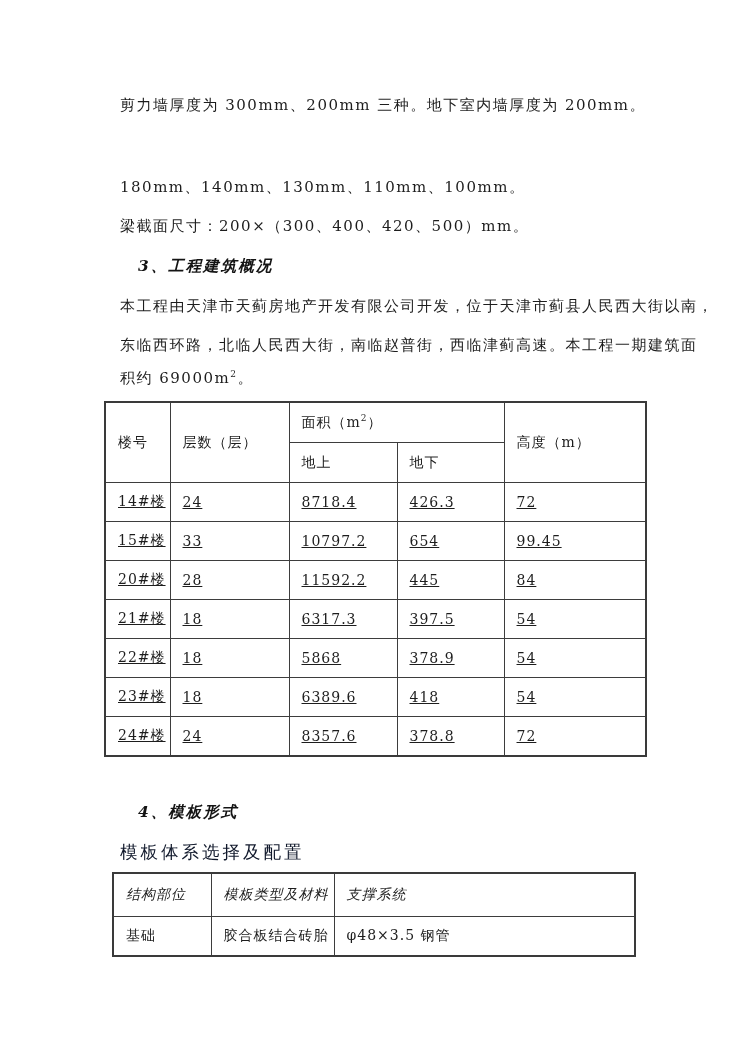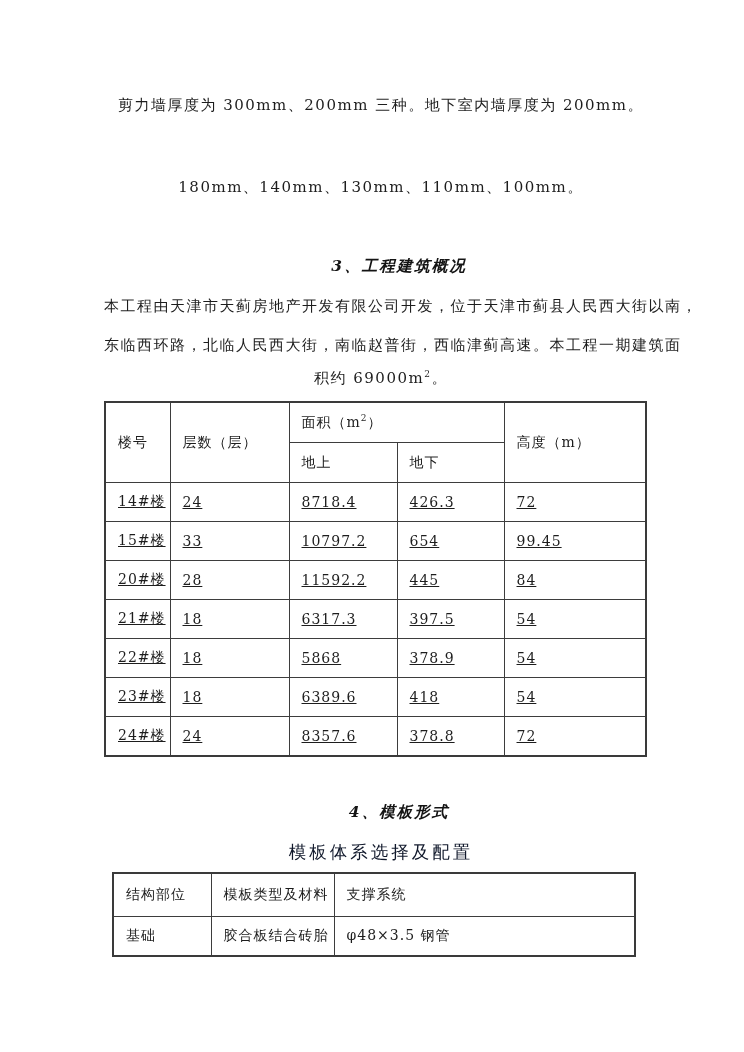--- a/index.html
+++ b/index.html
@@ -8,28 +8,27 @@
     width: 744px;
     height: 1052px;
     margin: 0 auto;
     background: #ffffff;
     font-family: "DejaVu Serif", "Liberation Serif", serif;
     color: #1d1d1d;
     overflow: hidden;
   }
   .line {
     position: absolute;
-    left: 104px;
+    left: 120px;
     width: 554px;
     height: 40px;
     line-height: 40px;
     font-size: 15px;
     letter-spacing: 1.5px;
     white-space: nowrap;
-    text-align: center;
   }
   .heading {
     font-weight: bold;
     font-size: 15.5px;
     letter-spacing: 2px;
     padding-left: 18px;
     color: #141414;
     font-style: italic;
   }
   .subheading {
@@ -54,30 +53,31 @@
     font-size: 14px;
     letter-spacing: 1px;
     vertical-align: middle;
     overflow: hidden;
     white-space: nowrap;
   }
   .t1 { left: 104px; top: 401px; width: 541px; border: 2px solid #3a3a3a; }
   .t1 tr.hdr td { height: 39px; }
   .t1 tr.data td { height: 38px; text-decoration: underline; }
   .t2 { left: 112px; top: 872px; width: 522px; border: 2px solid #3a3a3a; }
-  .t2 tr.hdr td { height: 42px; }
+  .t2 tr.hdr td { height: 42px; font-style: italic; }
   .t2 tr.data td { height: 38px; }
 </style>
 </head>
 <body>
 
 <div class="page">
 
   <div class="line" style="top:85px">剪力墙厚度为 300mm、200mm 三种。地下室内墙厚度为 200mm。</div>
   <div class="line" style="top:167px">180mm、140mm、130mm、110mm、100mm。</div>
+  <div class="line" style="top:206px">梁截面尺寸：200×（300、400、420、500）mm。</div>
 
   <div class="line heading" style="top:246px">3、工程建筑概况</div>
 
   <div class="line" style="top:286px">本工程由天津市天蓟房地产开发有限公司开发，位于天津市蓟县人民西大街以南，</div>
   <div class="line" style="top:325px">东临西环路，北临人民西大街，南临赵普街，西临津蓟高速。本工程一期建筑面</div>
   <div class="line" style="top:358px"><span>积约 69000</span><span>m</span><sup class="sq">2</sup><span>。</span></div>
 
   <table class="doc-table t1">
     <colgroup>
       <col style="width:65px">

